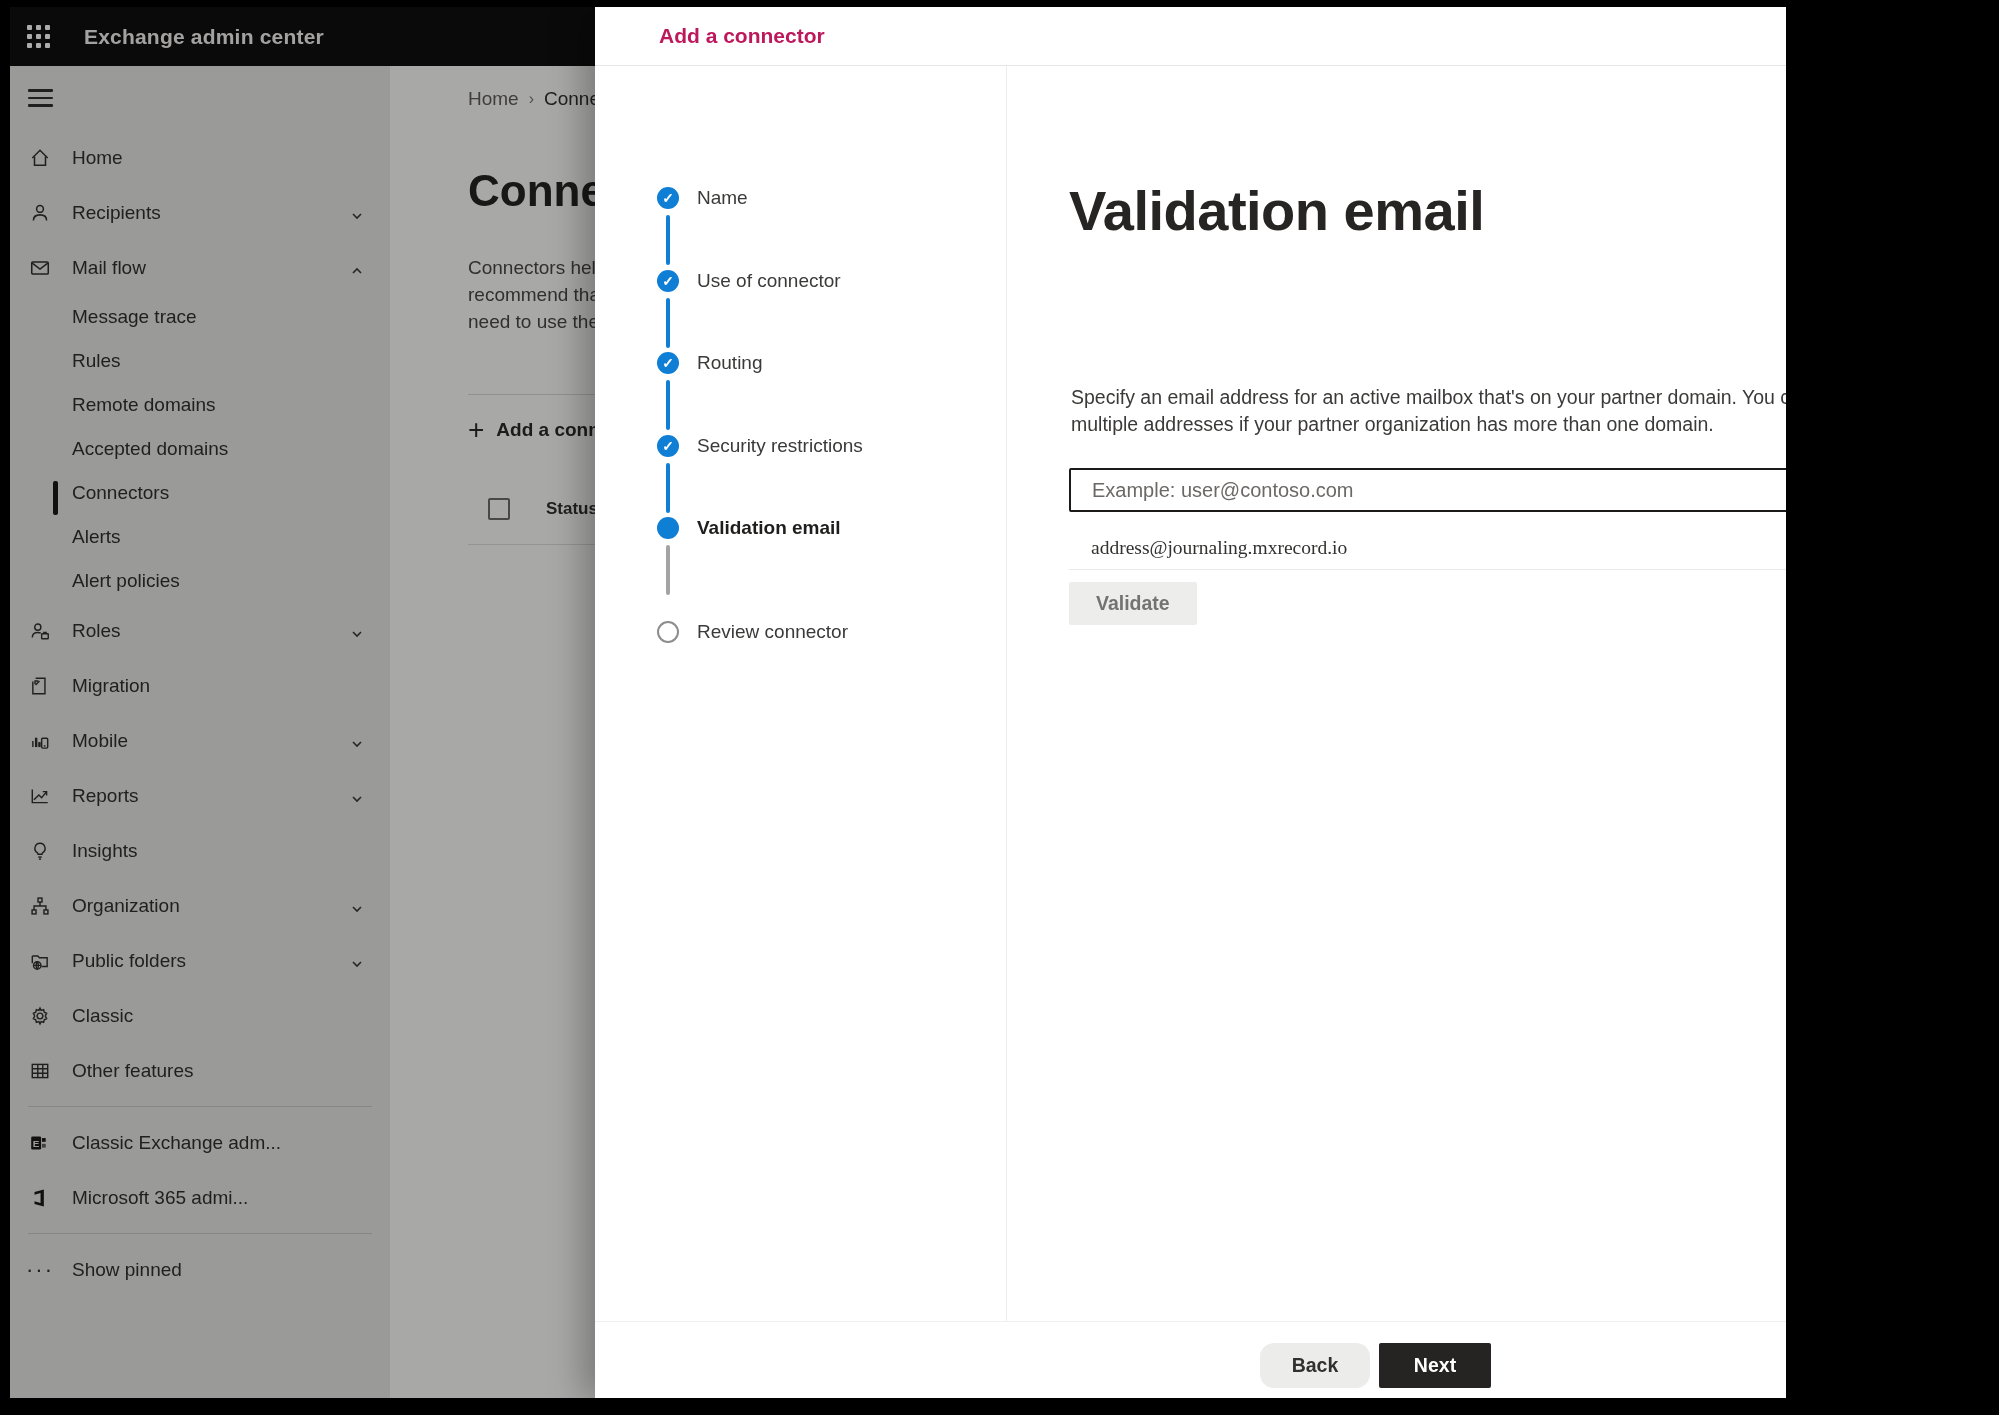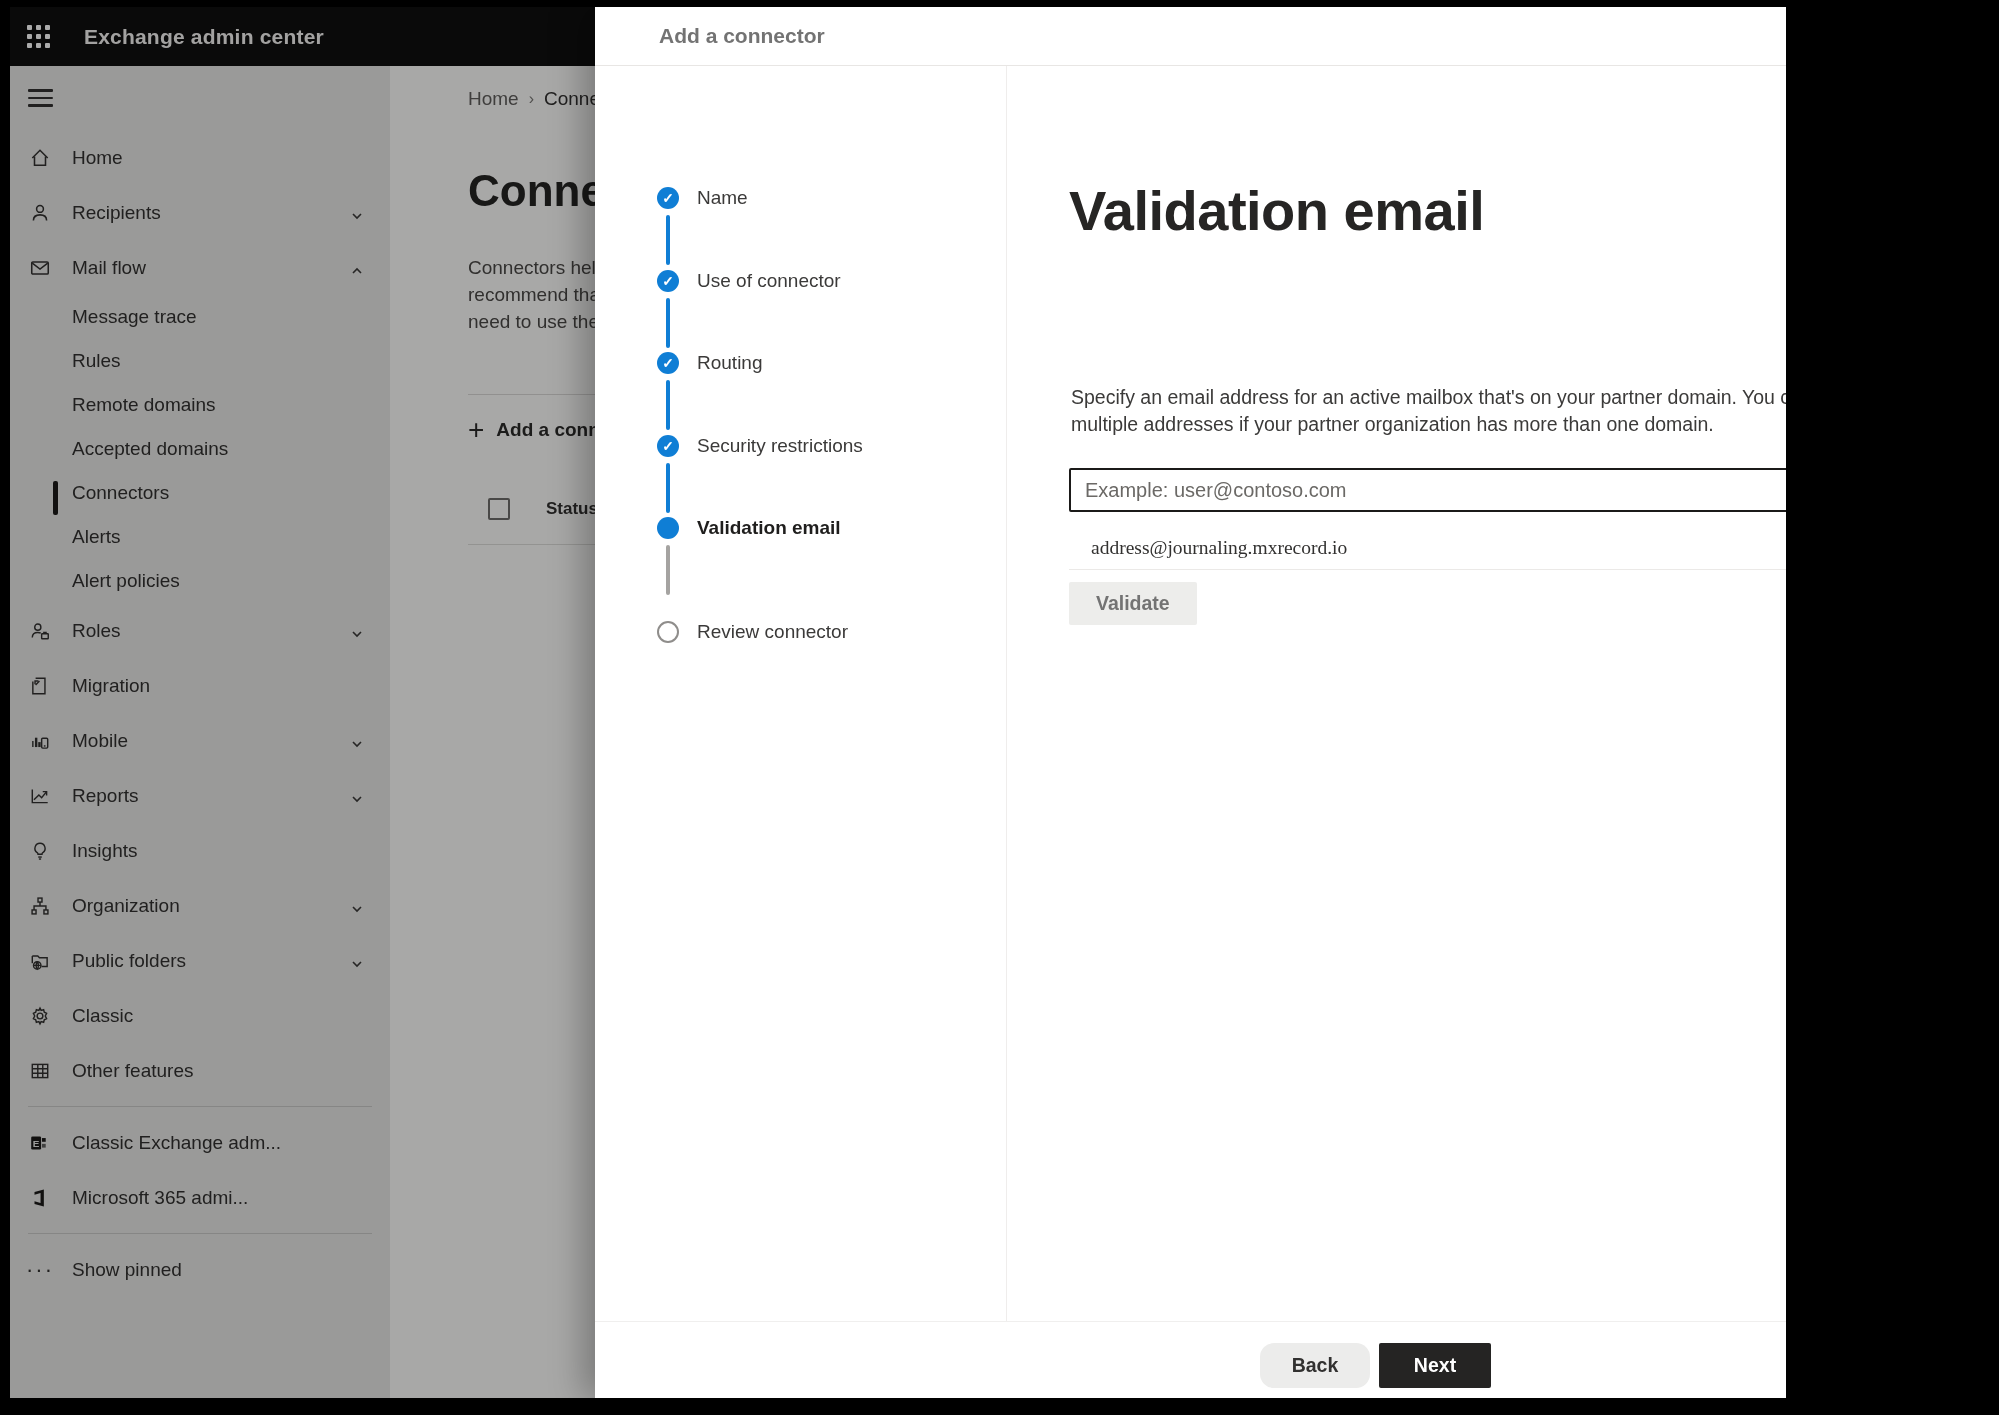--- a/index.html
+++ b/index.html
@@ -42,42 +42,42 @@
   .table-head { position:absolute; left:78px; top:432px; display:flex; align-items:center; }
   .table-head .cb { width:22px; height:22px; border:2px solid #6e6c6a; border-radius:2px; background:#fbfbfa; margin-left:20px; }
   .table-head .col { font-size:17px; font-weight:600; color:#323130; margin-left:36px; }
   .table-head-divider { position:absolute; left:78px; top:478px; right:0; height:1px; background:#dcdbd9; }
 
   .dim { position:absolute; inset:0; background:rgba(0,0,0,0.33); z-index:5; }
 
   
   .dialog { position:absolute; left:585px; top:0; width:1392px; height:1391px; background:#fff; z-index:10; box-shadow:-12px 0 32px rgba(0,0,0,.28); }
   .dialog-header { position:absolute; left:0; top:0; right:0; height:59px; border-bottom:1px solid #e8e6e4; display:flex; align-items:center; }
-  .dialog-title { margin-left:64px; font-size:21px; font-weight:700; color:#737373; }
+  .dialog-title { margin-left:64px; font-size:21px; font-weight:700; color:#be185d; }
   .dialog-close { position:absolute; right:18px; top:12px; width:36px; height:36px; display:flex; align-items:center; justify-content:center; font-size:23px; color:#484644; cursor:pointer; }
 
   .dialog-body { position:absolute; left:0; top:59px; right:0; bottom:77px; display:flex; }
   .steps-col { width:412px; flex:0 0 412px; border-right:1px solid #efedec; padding-top:121px; }
   .step { position:relative; height:82.5px; padding-left:62px; display:flex; align-items:flex-start; cursor:pointer; }
   .step:last-child { height:auto;margin-top:21px; }
   .step-dot { position:relative; width:22px; height:22px; flex:0 0 22px; border-radius:50%; z-index:2; }
   .step.completed .step-dot, .step.current .step-dot { background:#0f7ed5; }
   .step.completed .step-dot::after { content:"✓"; position:absolute; inset:0; color:#fff; font-size:14px; font-weight:700; display:flex; align-items:center; justify-content:center; }
   .step.upcoming .step-dot { background:#fff; border:2px solid #8f8d8b; }
   .step:not(:last-child)::before { content:""; position:absolute; left:71px; top:28px; width:4px; height:50px; border-radius:2px; }
   .step.link-blue:not(:last-child)::before { background:#0f7ed5; }
   .step.link-gray:not(:last-child)::before { background:#a5a3a1; }
   .step-label { margin-left:18px; font-size:19px; color:#3b3a39; line-height:22px; }
   .step.current .step-label { font-weight:700; color:#1f1e1d; }
 
   .content-col { flex:1; padding:0 0 0 66px; position:relative; }
   .content-heading { position:absolute; left:62px; top:112px; font-size:56px; font-weight:700; color:#262524; letter-spacing:-.5px; }
   .content-desc { position:absolute; left:64px; top:318px; width:790px; font-size:19.5px; color:#3b3a39; line-height:27px; }
   .email-entry { position:absolute; left:62px; top:402px; width:828px; display:flex; }
-  .email-input { flex:1; height:44px; border:2px solid #1b1a19; border-radius:2px; background:#fff; font-family:"Liberation Sans", sans-serif; font-size:20px; color:#323130; padding:0 14px; outline:none; }
+  .email-input { flex:1; height:44px; border:2px solid #1b1a19; border-radius:2px; background:#fff; font-family:"Liberation Sans", sans-serif; font-size:20px; color:#323130; padding:0 21px; outline:none; }
   .email-input::placeholder { color:#6b6966; }
   .email-add-btn { width:85px; height:44px; margin-left:4px; background:#282726; color:#f5f5f5; border:none; border-radius:2px; font-size:32px; font-weight:200; line-height:1; cursor:pointer; display:flex; align-items:center; justify-content:center; font-family:"Liberation Sans", sans-serif; }
   .email-list { position:absolute; left:62px; top:460px; width:872px;font-family:Liberation Serif, serif; }
   .email-row { display:flex; align-items:center; height:44px; border-bottom:1px solid #ebe9e7; padding-left:22px; }
   .email-row .addr { font-size:19.5px; color:#323130; }
   .email-row .trash { margin-left:auto; margin-right:58px; width:28px; height:28px; color:#3b3a39; cursor:pointer; display:flex; align-items:center; justify-content:center; }
   .email-row .trash svg { width:21px; height:21px; }
   .validate-btn { position:absolute; left:62px; top:516px; height:43px; padding:0 27px; background:#ededeb; border:none; border-radius:2px; font-family:"Liberation Sans", sans-serif; font-size:19.5px; font-weight:600; color:#737373; cursor:pointer; }
 
   .dialog-footer { position:absolute; left:0; bottom:0; right:0; height:77px; border-top:1px solid #f0efee; background:#fff; }

